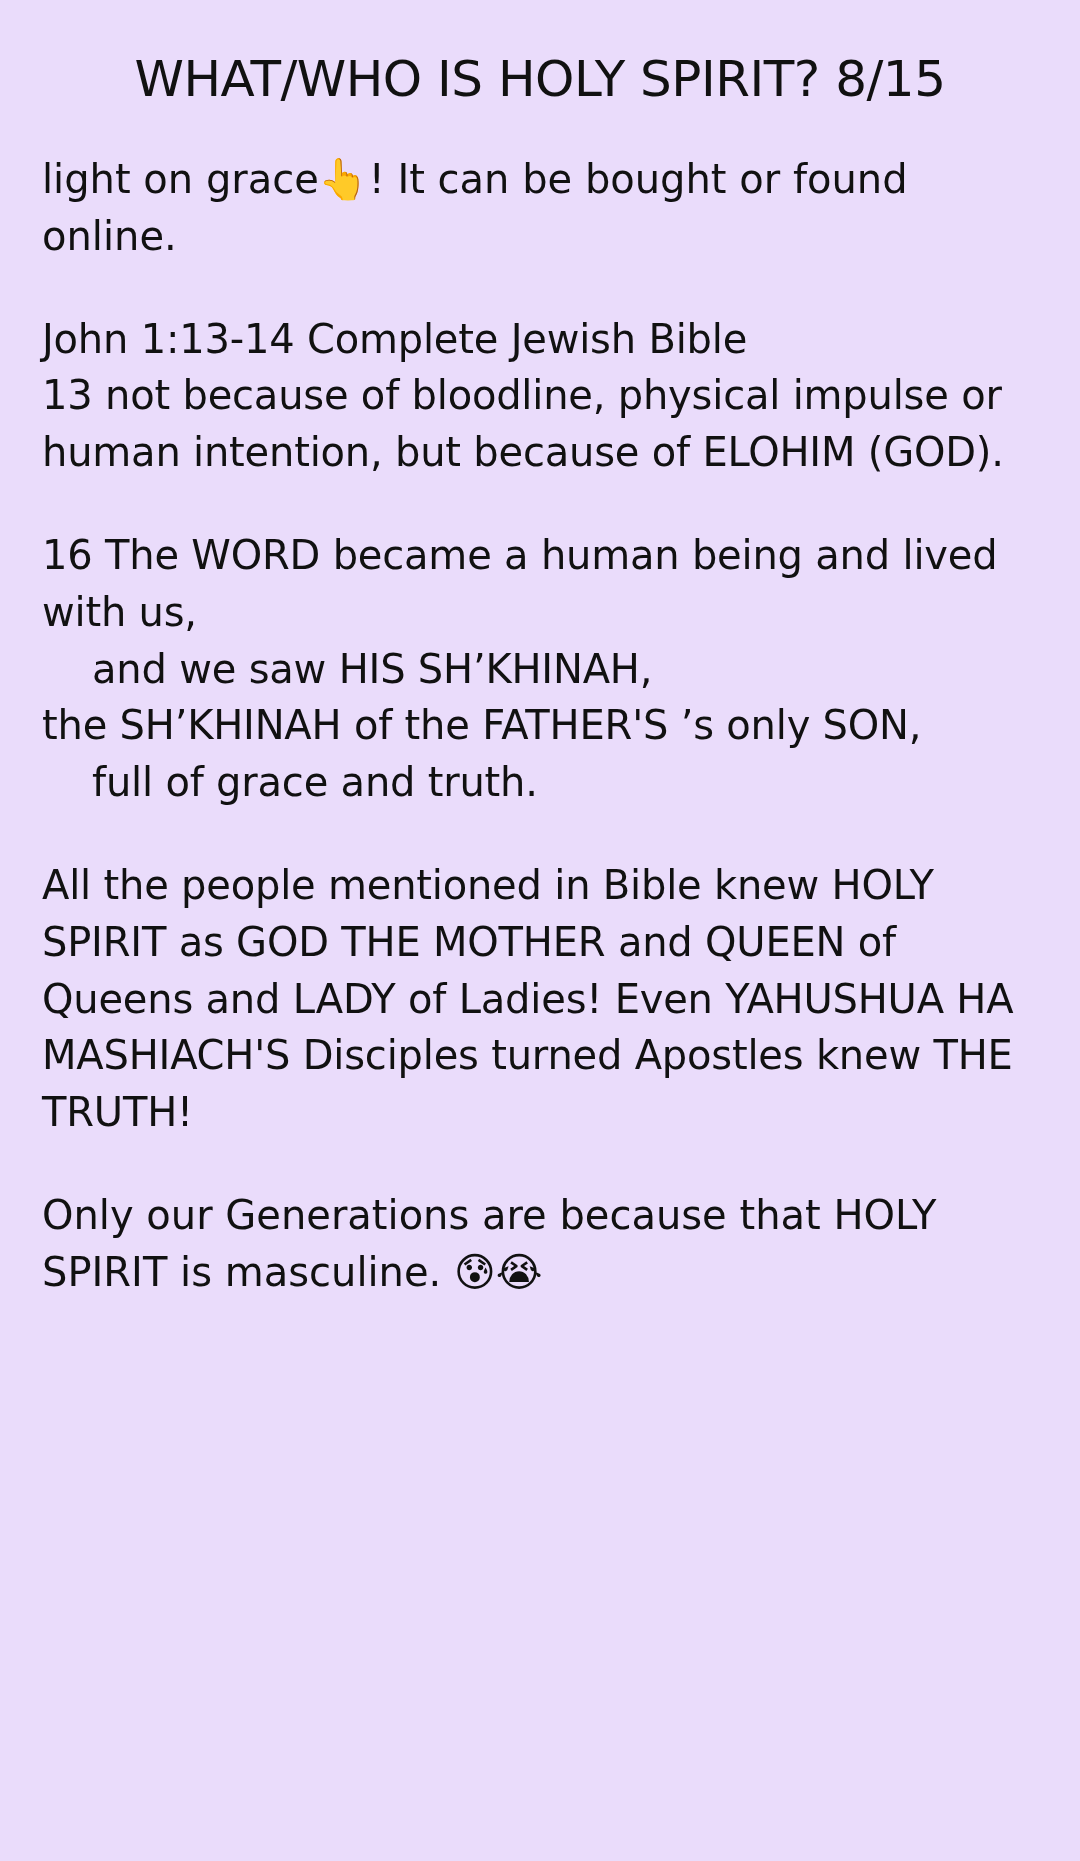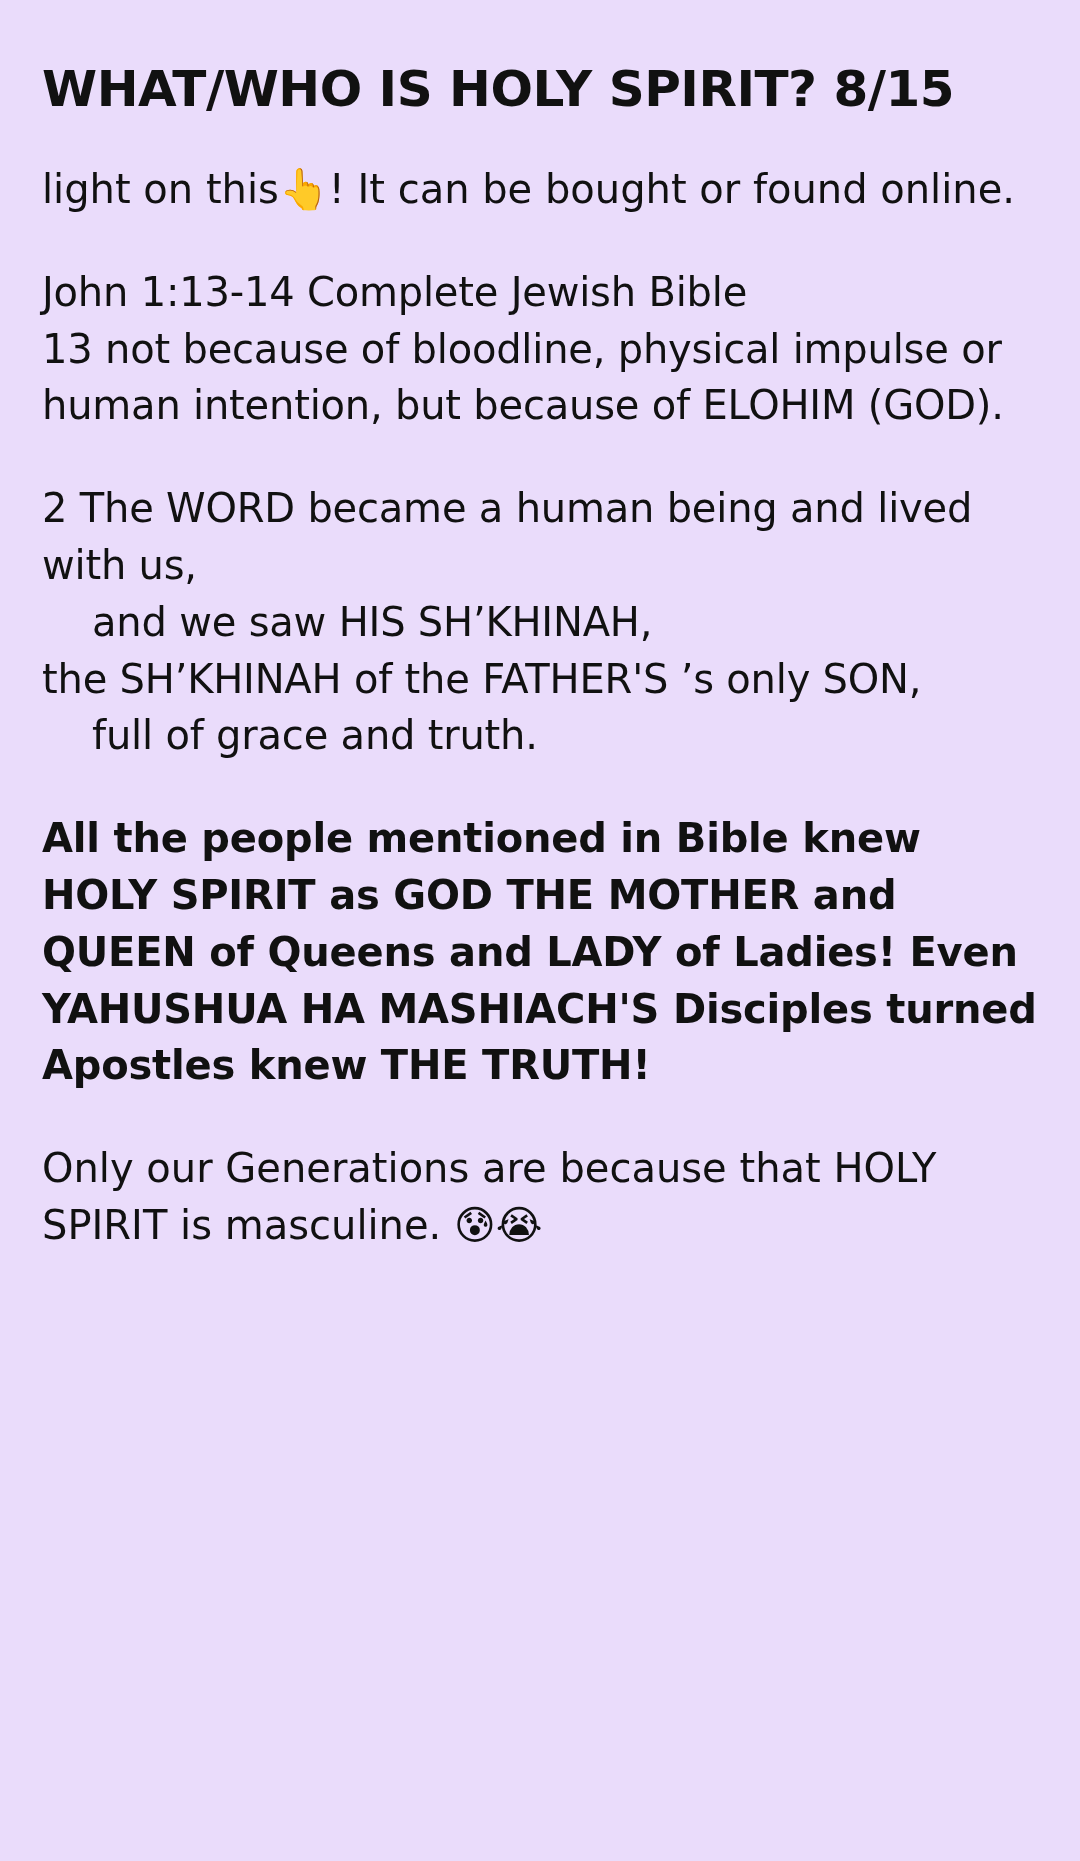--- a/index.html
+++ b/index.html
@@ -17,54 +17,55 @@
   .page {
     width: 1080px;
     height: 1861px;
     background: #eadcfb;
     box-sizing: border-box;
     padding: 40px 42px 0 42px;
     position: relative;
   }
   .title {
     font-size: 50px;
-    font-weight: 700;
+    font-weight: 400;
     letter-spacing: -0.5px;
     line-height: 1.18;
-    margin: 20px 0 42px 0;
+    margin: 10px 0 42px 0;
     color: #111;
+    text-align: center;
   }
   .para {
     font-size: 40px;
     line-height: 1.42;
     margin: 0 0 46px 0;
     color: #111;
     white-space: pre-wrap;
   }
   .para.italic {
     letter-spacing: -0.2px;
   }
   .para.bold {
-    font-weight: 700;
+    font-weight: 400;
     letter-spacing: -0.2px;
   }
 </style>
 </head>
 <body style="background: rgb(234, 220, 251);">
 
 <div class="page">
 
   <h1 class="title">WHAT/WHO IS HOLY SPIRIT? 8/15</h1>
 
-  <p class="para">light on this👆! It can be bought or found online.</p>
+  <p class="para">light on grace👆! It can be bought or found online.</p>
 
   <p class="para italic">John 1:13-14 Complete Jewish Bible
 13 not because of bloodline, physical impulse or human intention, but because of ELOHIM (GOD).</p>
 
-  <p class="para italic">2 The WORD became a human being and lived with us,
+  <p class="para italic">16 The WORD became a human being and lived with us,
     and we saw HIS SH’KHINAH,
 the SH’KHINAH of the FATHER'S ’s only SON,
     full of grace and truth.</p>
 
   <p class="para bold">All the people mentioned in Bible knew HOLY SPIRIT as GOD THE MOTHER and QUEEN of Queens and LADY of Ladies! Even YAHUSHUA HA MASHIACH'S Disciples turned Apostles knew THE TRUTH!</p>
 
   <p class="para">Only our Generations are because that HOLY SPIRIT is masculine. 😰😭</p>
 
 </div>
 

